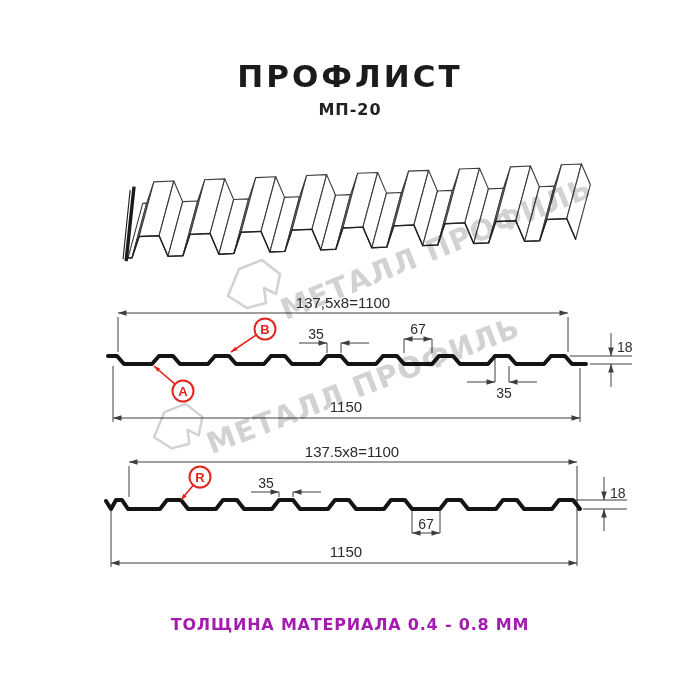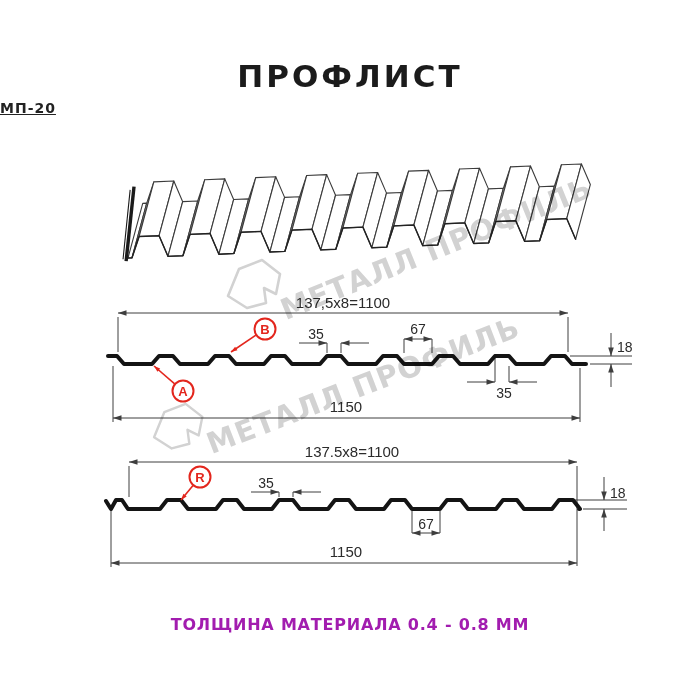--- a/index.html
+++ b/index.html
@@ -2,23 +2,23 @@
 <html><head>
 <meta charset="utf-8">
 <style>
   html,body{margin:0;padding:0;background:#ffffff;}
   body{width:700px;height:700px;position:relative;overflow:hidden;
        font-family:"Liberation Sans", sans-serif;}
   .stage{position:absolute;inset:0;width:556px;height:700px;}
   .page-title{position:absolute;left:0;top:58px;width:700px;text-align:center;
     font-family:"DejaVu Sans", sans-serif;font-weight:bold;font-size:31px;
     letter-spacing:3px;color:#1b1b1b;}
-  .page-subtitle{position:absolute;left:0;top:100px;width:700px;text-align:left;
-    font-family:"DejaVu Sans", sans-serif;font-weight:bold;font-size:14px;
-    letter-spacing:1px;color:#222222;text-decoration:underline;}
+  .page-subtitle{position:absolute;left:0;top:100px;width:700px;text-align:center;
+    font-family:"DejaVu Sans", sans-serif;font-weight:bold;font-size:16px;
+    letter-spacing:1px;color:#222222;}
   .footer-note{position:absolute;left:0;top:615px;width:700px;text-align:center;
     font-family:"DejaVu Sans", sans-serif;font-weight:600;font-size:16px;
     letter-spacing:0.8px;color:#a21caf;}
   #diagram-svg{position:absolute;left:0;top:0;z-index:1;}
   .wm{position:absolute;z-index:2;pointer-events:none;mix-blend-mode:multiply;}
   .wmtext{position:absolute;font-family:"DejaVu Sans", sans-serif;font-weight:bold;
     font-size:29px;letter-spacing:1px;color:#d2d2d2;white-space:nowrap;
     transform-origin:left center;}
   .wm1 .wmtext{left:56px;top:36px;transform:rotate(-22deg);}
   .wm2 .wmtext{left:58px;top:26px;transform:rotate(-21deg);}

